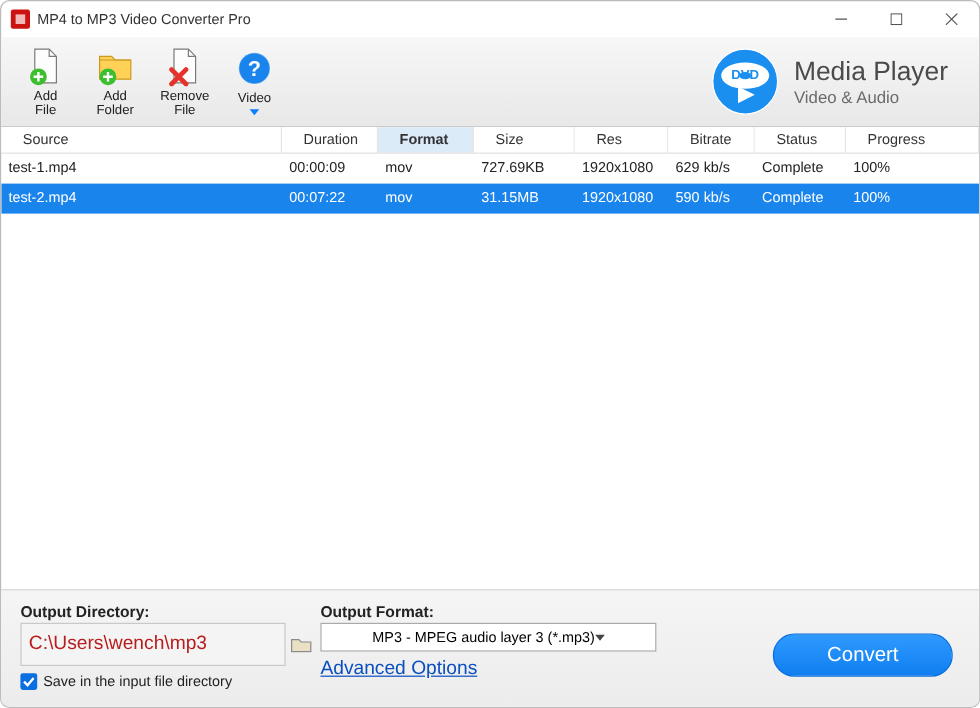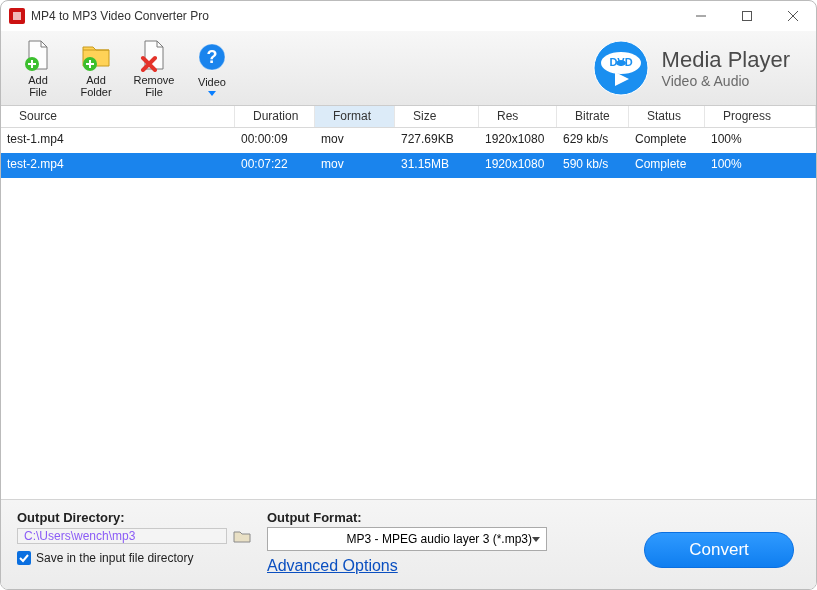--- a/index.html
+++ b/index.html
@@ -17,37 +17,37 @@
 .tool-btn .ticon { width: 34px; height: 34px; margin-bottom: 2px; display: flex; align-items: center; justify-content: center; }
 .brand { margin-left: auto; display: flex; align-items: center; padding-right: 18px; gap: 12px; }
 .brand-logo { width: 58px; height: 58px; }
 .brand-text { text-align: left; color: #4a4a4a; }
 .brand-text .l1 { font-size: 22px; font-weight: 400; }
 .brand-text .l2 { font-size: 14px; color: #6a6a6a; }
 
 .table-head, .table-row { display: grid; grid-template-columns: 234px 80px 80px 84px 78px 72px 76px 1fr; font-size: 12px; }
 .table-head { height: 22px; border-bottom: 1px solid #d9d9d9; }
 .table-head > div { padding: 3px 18px; border-right: 1px solid #e6e6e6; background: #fff; color: #333; }
-.table-head > div.sorted { background: #dcebf8; }
+.table-head > div.sorted { background: #dcebf8; font-weight: bold; }
 .table-row { height: 25px; }
 .table-row > div { padding: 4px 6px; white-space: nowrap; overflow: hidden; color: #222; }
 .table-row.selected { background: #1a84ed; }
 .table-row.selected > div { color: #fff; }
 
 .table-body { height: 371px; overflow: auto; }
 
 .bottom { position: absolute; left:0; right:0; bottom:0; border-top: 1px solid #d4d4d4; background: linear-gradient(#f5f5f5,#ececec); padding: 10px 16px 14px 16px; display: grid; grid-template-columns: 236px 310px 1fr; column-gap: 14px; }
 .bottom h4 { font-size: 13px; font-weight: 700; margin-bottom: 2px; color: #222;}
 .dir-row { display:flex; align-items:center; gap:4px;}
-.text-input { height: 16px; border: 1px solid #c9c9c9; background: #f4f4f4; font-size: 12px; padding: 0 6px; color: #8b5cf6; flex:1; }
+.text-input { height: 36px; border: 1px solid #c9c9c9; background: #f4f4f4; font-size: 16px; padding: 0 6px; color: #b91c1c; flex:1; }
 .browse-btn { width: 22px; height: 18px; display:flex; align-items:center; justify-content:center; cursor:pointer;}
 .checkbox-row { display: flex; align-items: center; margin-top: 6px; font-size: 12px; color: #222; gap: 5px; }
 .chk { width: 14px; height: 14px; background: #0a6fe0; border-radius: 2px; display:flex; align-items:center; justify-content:center;}
 .chk svg { width: 10px; height: 10px; stroke:#fff; stroke-width:2; fill:none;}
-.select { height: 24px; border: 1px solid #aaa; background:#fff; font-size:12px; padding: 0 6px; width: 280px; display:flex; align-items:center; justify-content:flex-end;}
+.select { height: 24px; border: 1px solid #aaa; background:#fff; font-size:12px; padding: 0 6px; width: 280px; display:flex; align-items:center; justify-content:center;}
 .adv-link { color: #0a4fc0; font-size: 16px; text-decoration: underline; margin-top: 6px; display:inline-block; cursor:pointer;}
 .convert-btn { align-self: center; justify-self: end; width: 150px; height: 36px; border-radius: 18px; background: linear-gradient(#2f9aff,#0f7ef0); color:#fff; font-size:17px; font-weight:500; border:1px solid #0a6fe0; display:flex; align-items:center; justify-content:center; cursor:pointer; margin-top: 14px; margin-right: 6px;}
 .dropdown-caret { width:0; height:0; border-left:4px solid transparent; border-right:4px solid transparent; border-top:5px solid #444; }
 .help-caret { width:0;height:0;border-left:4px solid transparent;border-right:4px solid transparent;border-top:5px solid #0a7fff; margin-top:2px;}
 </style>
 </head>
 <body>
 
 <div class="titlebar">
   <div class="app-icon">

